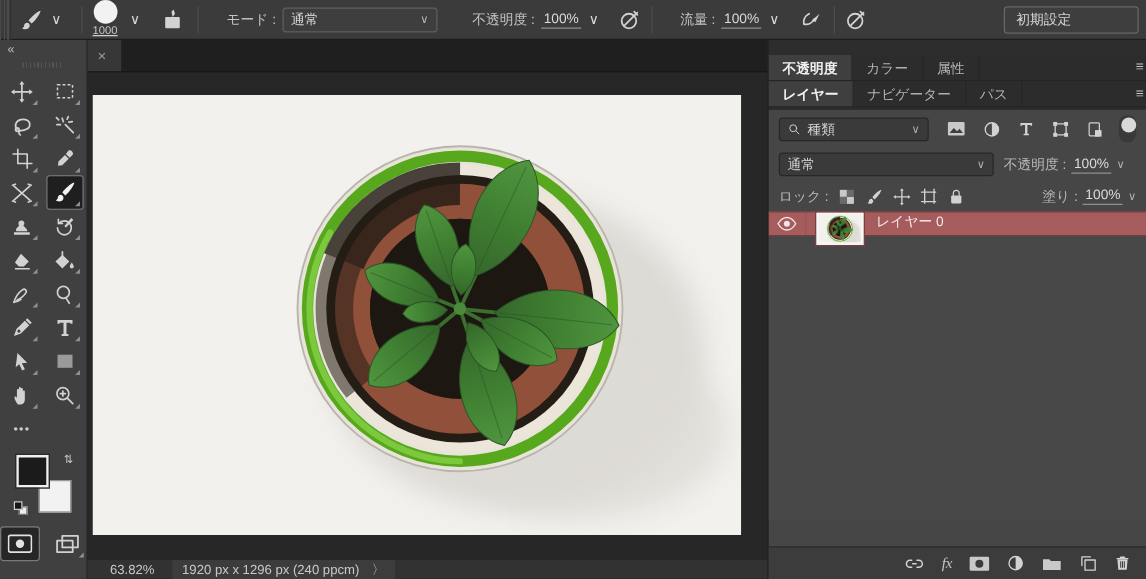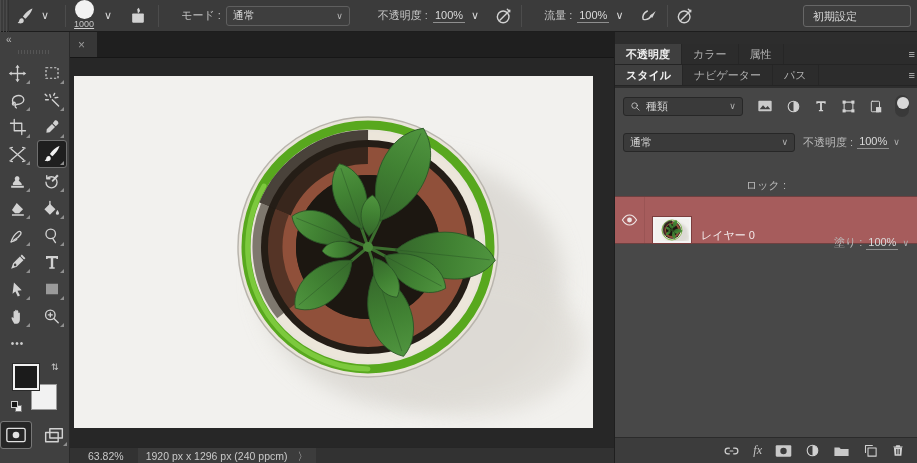--- a/index.html
+++ b/index.html
@@ -65,35 +65,35 @@
   #statusbar .docinfo { background:#3c3c3c; height:16px; line-height:16px; padding:0 8px; display:flex; gap:10px; align-items:center; }
   #statusbar .chev { color:#bdbdbd; }
 
   
   #rightcol { position:absolute; left:614px; top:32px; width:303px; height:431px; background:#2d2d2d; border-left:1px solid #1f1f1f; }
   .phead { position:relative; display:flex; height:21px; background:#2c2c2c; border-bottom:1px solid #242424; margin-top:0; }
   .ptab { display:flex; align-items:center; padding:0 11px; color:#b4b4b4; border-right:1px solid #262626; }
   .ptab.active { background:#3f3f3f; color:#f0f0f0; font-weight:bold; }
   .pmenu { position:absolute; right:2px; top:4px; color:#c5c5c5; font-size:11px; letter-spacing:0; }
   #layerspanel { position:absolute; left:0; top:56px; width:100%; height:375px; background:#464646; }
-  .lrow { display:flex; align-items:center; padding:18px 8px; height:26px; }
+  .lrow { display:flex; align-items:center; padding:8px 8px; height:26px; }
   .searchdd { display:flex; align-items:center; gap:5px; background:#3a3a3a; border:1px solid #272727; border-radius:3px;
     height:19px; padding:0 6px; width:134px; color:#d5d5d5; }
   .searchdd .arr { margin-left:auto; color:#b0b0b0; font-size:9px; }
   .ficons { display:flex; align-items:center; gap:13px; margin-left:14px; }
   .toggle { width:16px; height:22px; background:#393939; border-radius:8px; position:relative; margin-left:12px; }
   .toggle::before { content:""; position:absolute; left:2px; top:2px; width:12px; height:12px; border-radius:50%; background:#d9d9d9; }
   .blenddd { display:flex; align-items:center; background:#3a3a3a; border:1px solid #272727; border-radius:3px;
     height:19px; padding:0 6px; width:172px; color:#d5d5d5; }
   .blenddd .arr { margin-left:auto; color:#b0b0b0; font-size:9px; }
   .opac { display:flex; align-items:center; margin-left:8px; gap:4px; color:#b9b9b9; }
   .opac .arr { color:#b0b0b0; font-size:9px; }
-  .lockrow { gap:7px; color:#b9b9b9; height:24px;flex-direction:column; }
+  .lockrow { gap:7px; color:#b9b9b9; height:24px; }
   .lockrow .fill { margin-left:auto; display:flex; gap:4px; align-items:center; }
-  #layerrow { display:flex; align-items:flex-end; height:48px; background:#a65c5c; border-top:1px solid #6e4040; border-bottom:1px solid #6e4040; color:#f3eaea; }
+  #layerrow { display:flex; align-items:flex-start; height:20px; background:#a65c5c; border-top:1px solid #6e4040; border-bottom:1px solid #6e4040; color:#f3eaea; }
   #layerrow .eyebox { width:30px; display:flex; justify-content:center; border-right:1px solid #9a5454; align-self:stretch; align-items:center; }
   .thumb { margin:0 10px 0 8px; border:2px solid #f4f4f4; outline:1px solid #7c3e3e; background:#fff; width:38px; height:26px; overflow:hidden; }
   #layersempty { height:227px; background:#484848; }
   #layersfooter { position:absolute; left:0; bottom:0; width:100%; height:26px; background:#3c3c3c; border-top:1px solid #2b2b2b;
     display:flex; align-items:center; justify-content:flex-end; gap:13px; padding:0 12px; }
   .fx { color:#c4c4c4; font-style:italic; font-size:12px; font-family:"Liberation Serif","DejaVu Serif",serif; }
 </style>
 </head>
 <body>
 
@@ -413,21 +413,21 @@
 
 <div id="rightcol">
   <div style="height:12px;background:#2d2d2d;"></div>
   <div class="phead">
     <div class="ptab active">不透明度</div>
     <div class="ptab">カラー</div>
     <div class="ptab">属性</div>
     <span class="pmenu">≡</span>
   </div>
   <div class="phead">
-    <div class="ptab active">スタイル</div>
+    <div class="ptab active">レイヤー</div>
     <div class="ptab">ナビゲーター</div>
     <div class="ptab">パス</div>
     <span class="pmenu">≡</span>
   </div>
   <div id="layerspanel">
     <div class="lrow" style="height:30px;">
       <div class="searchdd">
         <svg width="11" height="11" viewBox="0 0 24 24">
             <circle class="ic" cx="10" cy="10" r="6" stroke-width="2.4"></circle>
             <path class="ic" d="M15 15l5 5" stroke-width="2.4"></path>

